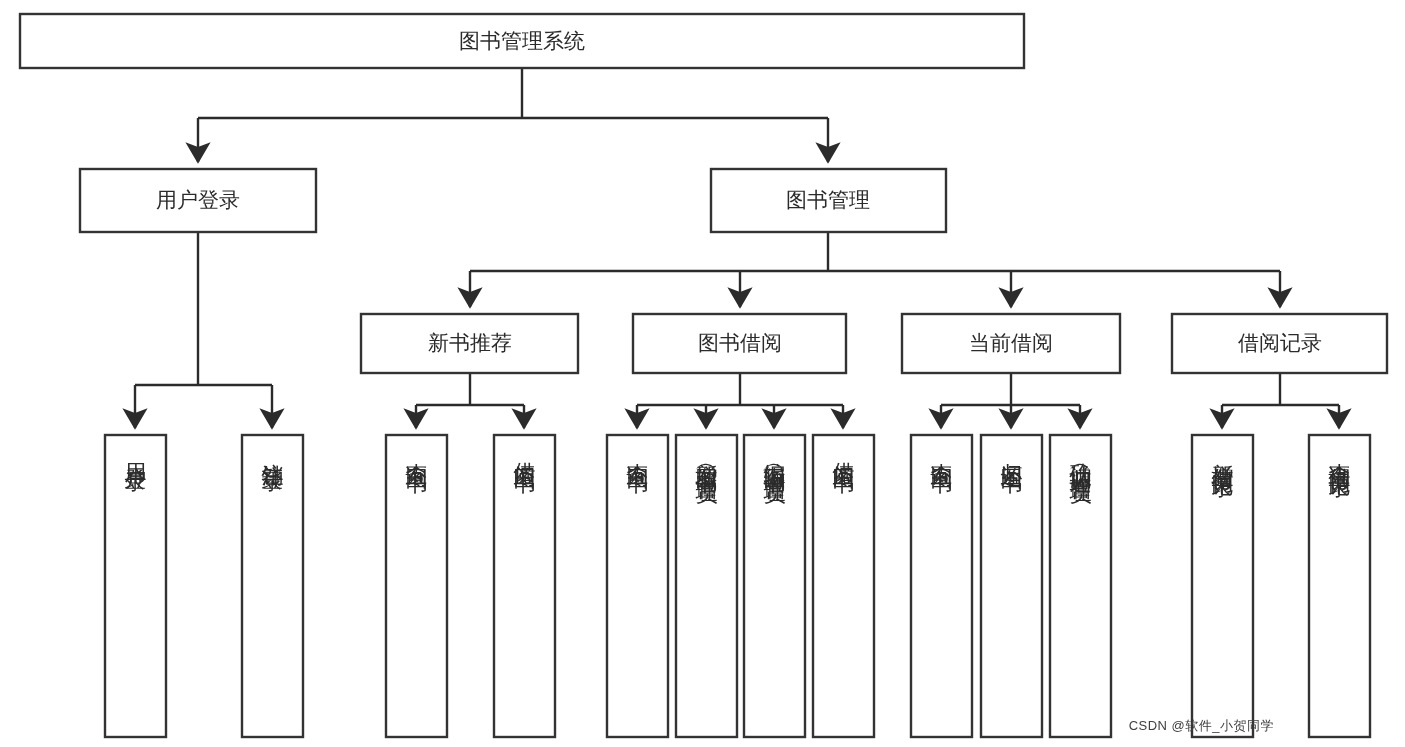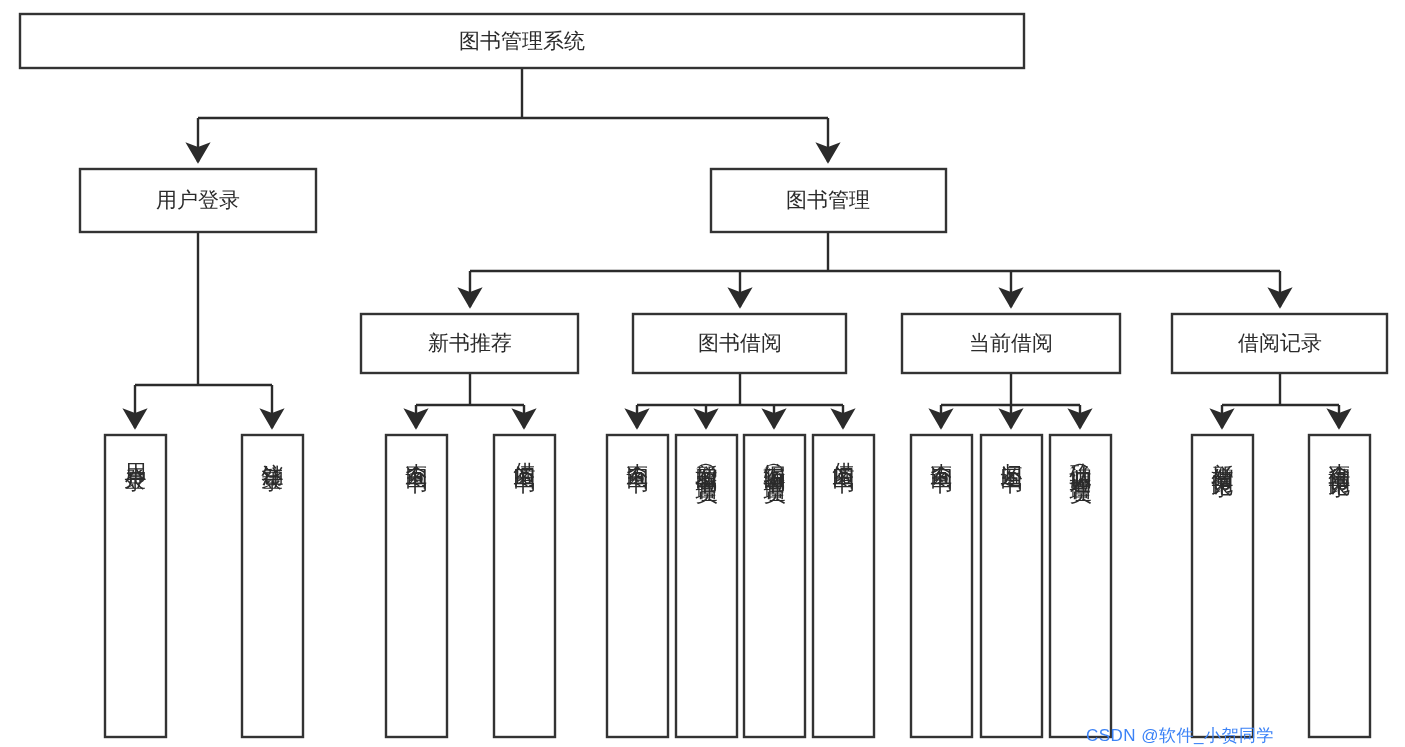--- a/index.html
+++ b/index.html
@@ -42,24 +42,24 @@
     stroke: #2b2b2b;
     stroke-width: 2.4;
     fill: none;
   }
   .arrow-head {
     fill: #2b2b2b;
   }
   .watermark {
     position: absolute;
     right: 14px;
-    bottom: 0;
-    font-family: "Liberation Sans", sans-serif;
-    font-size: 17px;
-    color: #3b82f6;
+    bottom: 12px;
+    font-family: "Liberation Sans", sans-serif;
+    font-size: 13px;
+    color: #404040;
     letter-spacing: 0.5px;
     white-space: nowrap;
     pointer-events: none;
   }
   .leaf-text-wrap {
     position: absolute;
     display: flex;
     align-items: flex-start;
     justify-content: center;
     padding-top: 10px;

